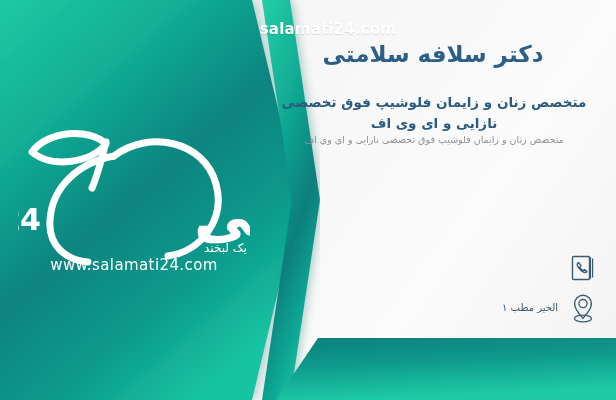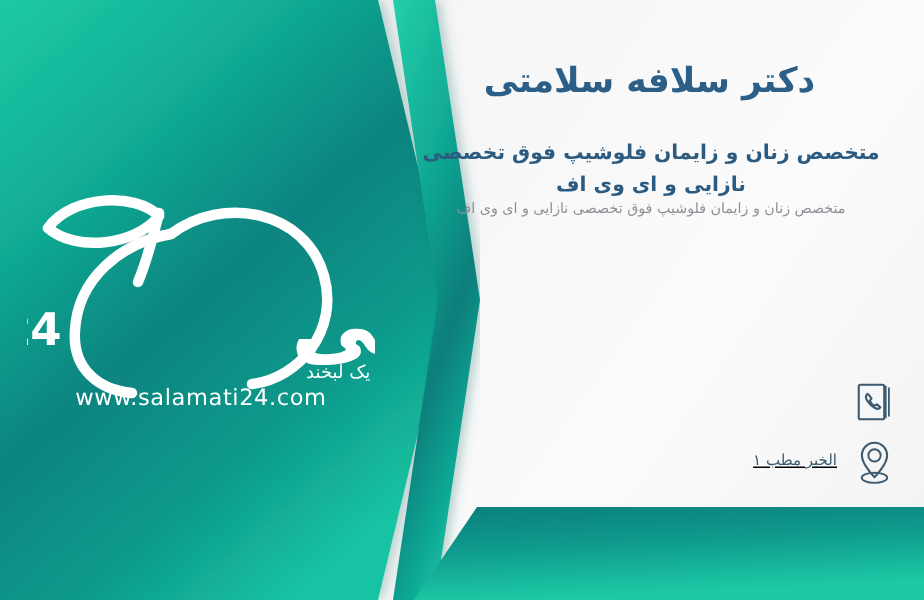--- a/index.html
+++ b/index.html
@@ -84,21 +84,20 @@
     width:340px;
     direction:rtl;
   }
   .contact-row{
     display:flex;
     flex-direction:row;
     align-items:center;
     justify-content:flex-start;
     gap:8px;
     height:40px;
-    text-decoration:underline;
   }
   .contact-icon{
     width:34px;height:36px;
     flex:0 0 34px;
     display:flex;align-items:center;justify-content:center;
   }
   .contact-icon svg{display:block;}
   .contact-text{
     color:#3c5a70;
     font-size:10px;
@@ -228,14 +227,17 @@
   <svg class="footer" viewBox="0 0 616 62" preserveAspectRatio="none">
     <defs>
       <linearGradient id="gFooter" x1="0" y1="0" x2="0.25" y2="1">
         <stop offset="0%" stop-color="#0b7f7c"></stop>
         <stop offset="45%" stop-color="#0e9a8c"></stop>
         <stop offset="100%" stop-color="#1ecaa6"></stop>
       </linearGradient>
     </defs>
     <path d="M318,0 L616,0 L616,62 L276,62 Z" fill="url(#gFooter)"></path>
   </svg>
+  <div class="footer-text">
+    <span class="footer-text-inner">salamati24.com</span>
+  </div>
 
 </div>
 
 </body></html>

